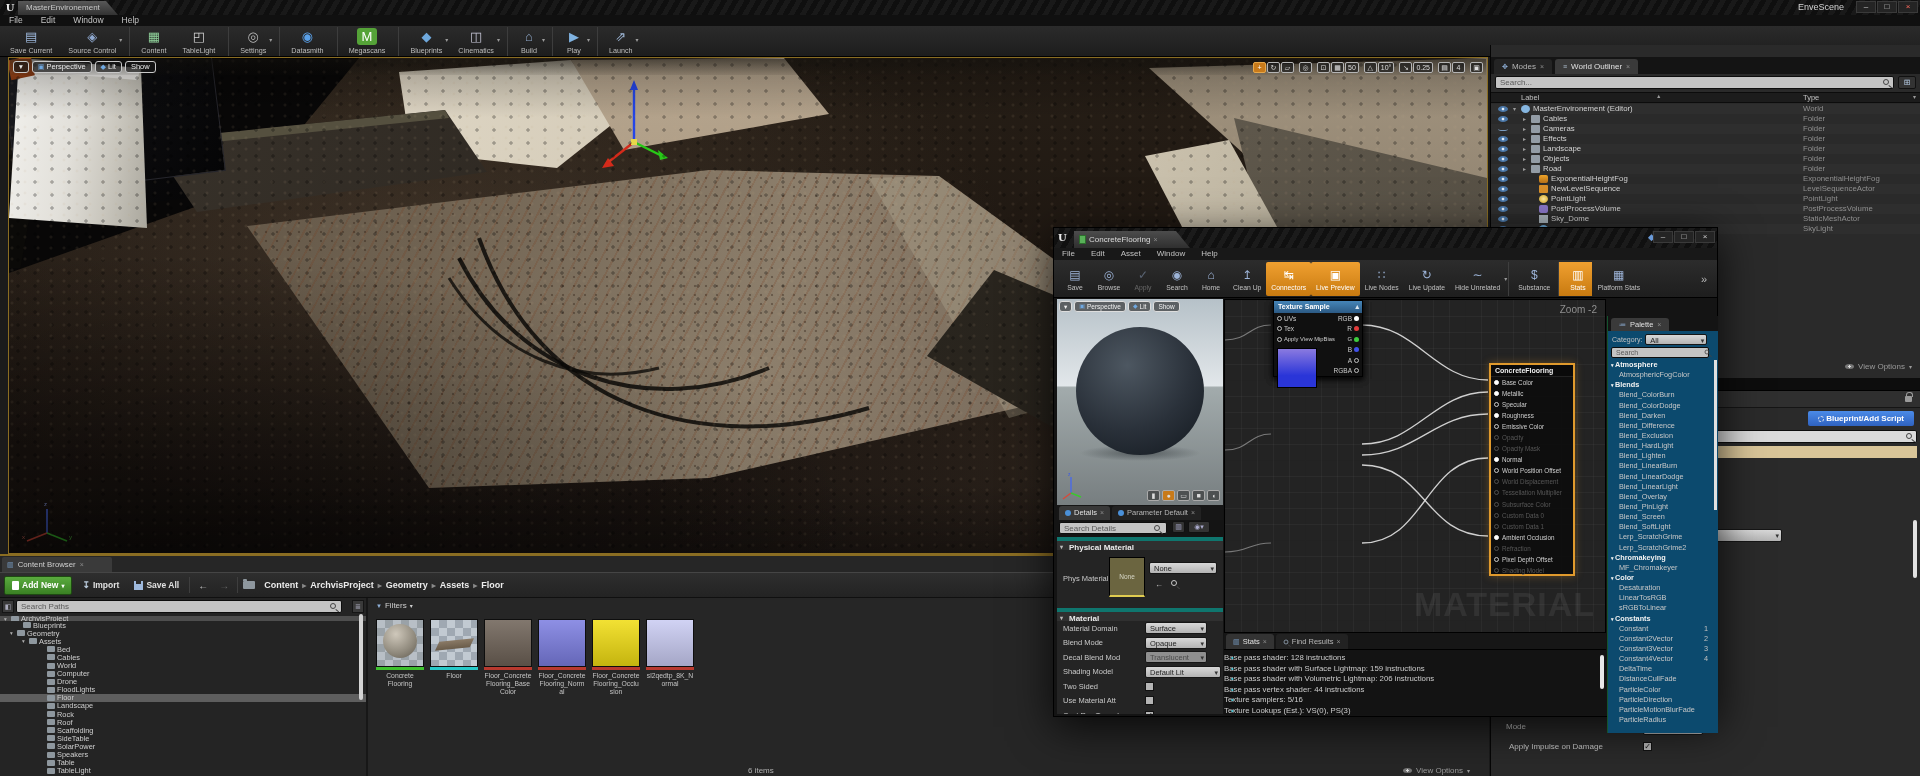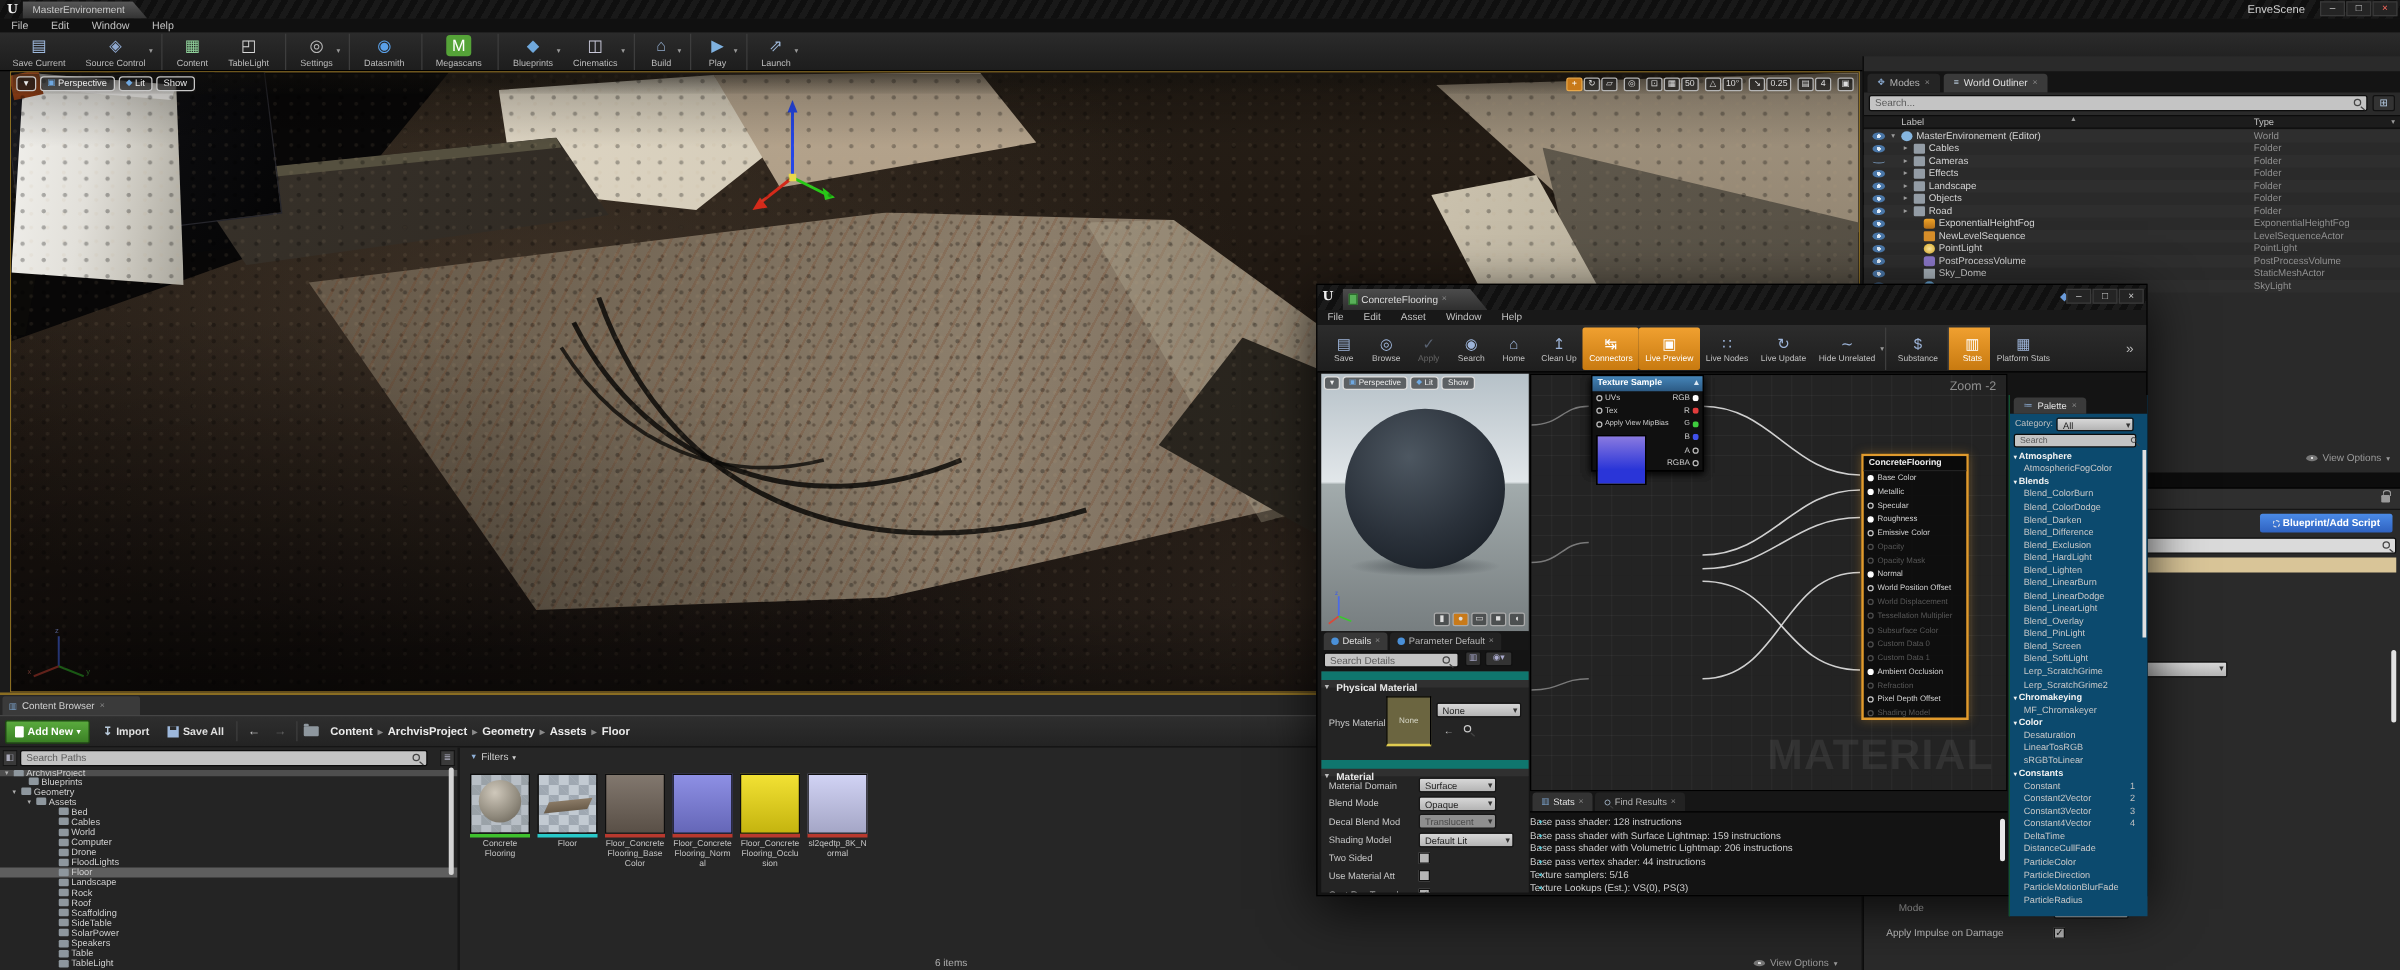--- a/index.html
+++ b/index.html
@@ -139,29 +139,29 @@
 .shbtn.active{background:#c87a1a}
 
 #me-dtabs{position:absolute;left:3px;top:277px;width:166px;height:15px;background:#161616;display:flex;align-items:flex-end}
 .me-dtab{height:14px;padding:0 6px;background:#222;color:#b5b5b5;font-size:7.5px;line-height:14px;margin-left:2px;border-radius:3px 3px 0 0;display:flex;gap:3px;align-items:center}
 .me-dtab.active{background:#383838;color:#e0e0e0}
 .bluedot{width:6px;height:6px;border-radius:50%;background:#4a90d8}
 #me-dsearch{position:absolute;left:5px;top:294px;width:108px;height:12px}
 #me-dsearch-mag{position:absolute;left:100px;top:297px}
 .sq-ic{position:absolute;width:13px;height:12px;background:#333;border:1px solid #111;color:#aac;font-size:7px;line-height:10px;text-align:center;border-radius:2px}
 #me-dets{position:absolute;left:3px;top:309px;width:166px;bottom:2px;background:#242424;overflow:hidden}
-.sec-h{height:13px;background:#303030;border-top:7px solid #0f766e;font-weight:bold;font-size:8px;color:#eaeaea;padding-left:12px;line-height:13px;position:relative}
+.sec-h{height:13px;background:#303030;border-top:4px solid #0f766e;font-weight:bold;font-size:8px;color:#eaeaea;padding-left:12px;line-height:13px;position:relative}
 .sec-h::before{content:"▾";position:absolute;left:3px;top:0;font-size:6px;color:#bbb}
 #phys-block{position:relative;height:58px}
 #phys-label{position:absolute;left:6px;top:24px;font-size:7.5px;color:#c8c8c8}
 #phys-thumb{position:absolute;left:52px;top:7px;width:36px;height:40px;background:#6b6540;border:1px solid #000;border-bottom:2px solid #e0cc50;color:#d8d8c8;font-size:6.5px;text-align:center;line-height:38px}
 #phys-dd{position:absolute;left:92px;top:12px;width:68px;height:12px}
 #phys-icons{position:absolute;left:98px;top:30px;color:#c8c8c8;font-size:8px;display:flex;gap:8px}
 .mrow{height:14.5px;display:flex;align-items:center;padding-left:6px;font-size:7.5px;color:#c8c8c8}
-.mrow .ml{width:72px;white-space:nowrap;overflow:hidden}
+.mrow .ml{width:82px;white-space:nowrap;overflow:hidden}
 .mrow .ldd{width:62px;height:12px}
 .mrow.wide .ldd{width:76px}
 .mrow.disabled .ldd{background:#8f8f8f;color:#4a4a4a}
 .mrow .ldd-box{display:none}.mrow .cbx{display:none}
 .mrow.dd-row .ldd-box{display:block}
 .mrow.cb-row .cbx{display:block}
 #me-dscroll{position:absolute;right:0;top:312px;width:3px;height:58px;background:#e8e8e8}
 
 #me-graph{position:absolute;left:170px;top:71px;width:382px;height:334px;background:#232323;border:1px solid #000;overflow:hidden;background-image:linear-gradient(rgba(255,255,255,.035) 1px,transparent 1px),linear-gradient(90deg,rgba(255,255,255,.035) 1px,transparent 1px),linear-gradient(rgba(0,0,0,.25) 1px,transparent 1px),linear-gradient(90deg,rgba(0,0,0,.25) 1px,transparent 1px);background-size:16px 16px,16px 16px,80px 80px,80px 80px}
 #g-zoom{position:absolute;right:8px;top:4px;font-size:10px;color:#8f8f8f}
@@ -596,21 +596,21 @@
     <div id="rp-dheader">
         <span class="lock"></span>
       </div>
     <div id="bp-btn"><span class="gear" style="width:6px;height:6px;vertical-align:-1px"></span> <span>Blueprint/Add Script</span></div>
     <input id="rp-wsearch" class="lightbox" style="background: rgb(218, 218, 218);">
     <span id="rp-wsearch-mag" class="mag"></span>
     <div id="rp-tanrow"></div>
     <div id="rp-ringdd" class="ldd">ring</div>
     <div id="rp-scroll"></div>
     <div style="position:absolute;top:677px;left:0;right:0;height:15px">
-      <span class="rp-brow" style="left:28px">Mode</span>
+      <span class="rp-brow" style="left:15px">Mode</span>
       <div class="ldd rp-ctl" style="width:60px;height:13px">Default</div>
     </div>
     <div style="position:absolute;top:697px;left:0;right:0">
 
         <div style="position:relative;height:14px">
           <span class="rp-brow">Apply Impulse on Damage</span>
           <span class="cb rp-ctl checked" style="position:absolute"></span>
         </div>
       </div>
   </div>

